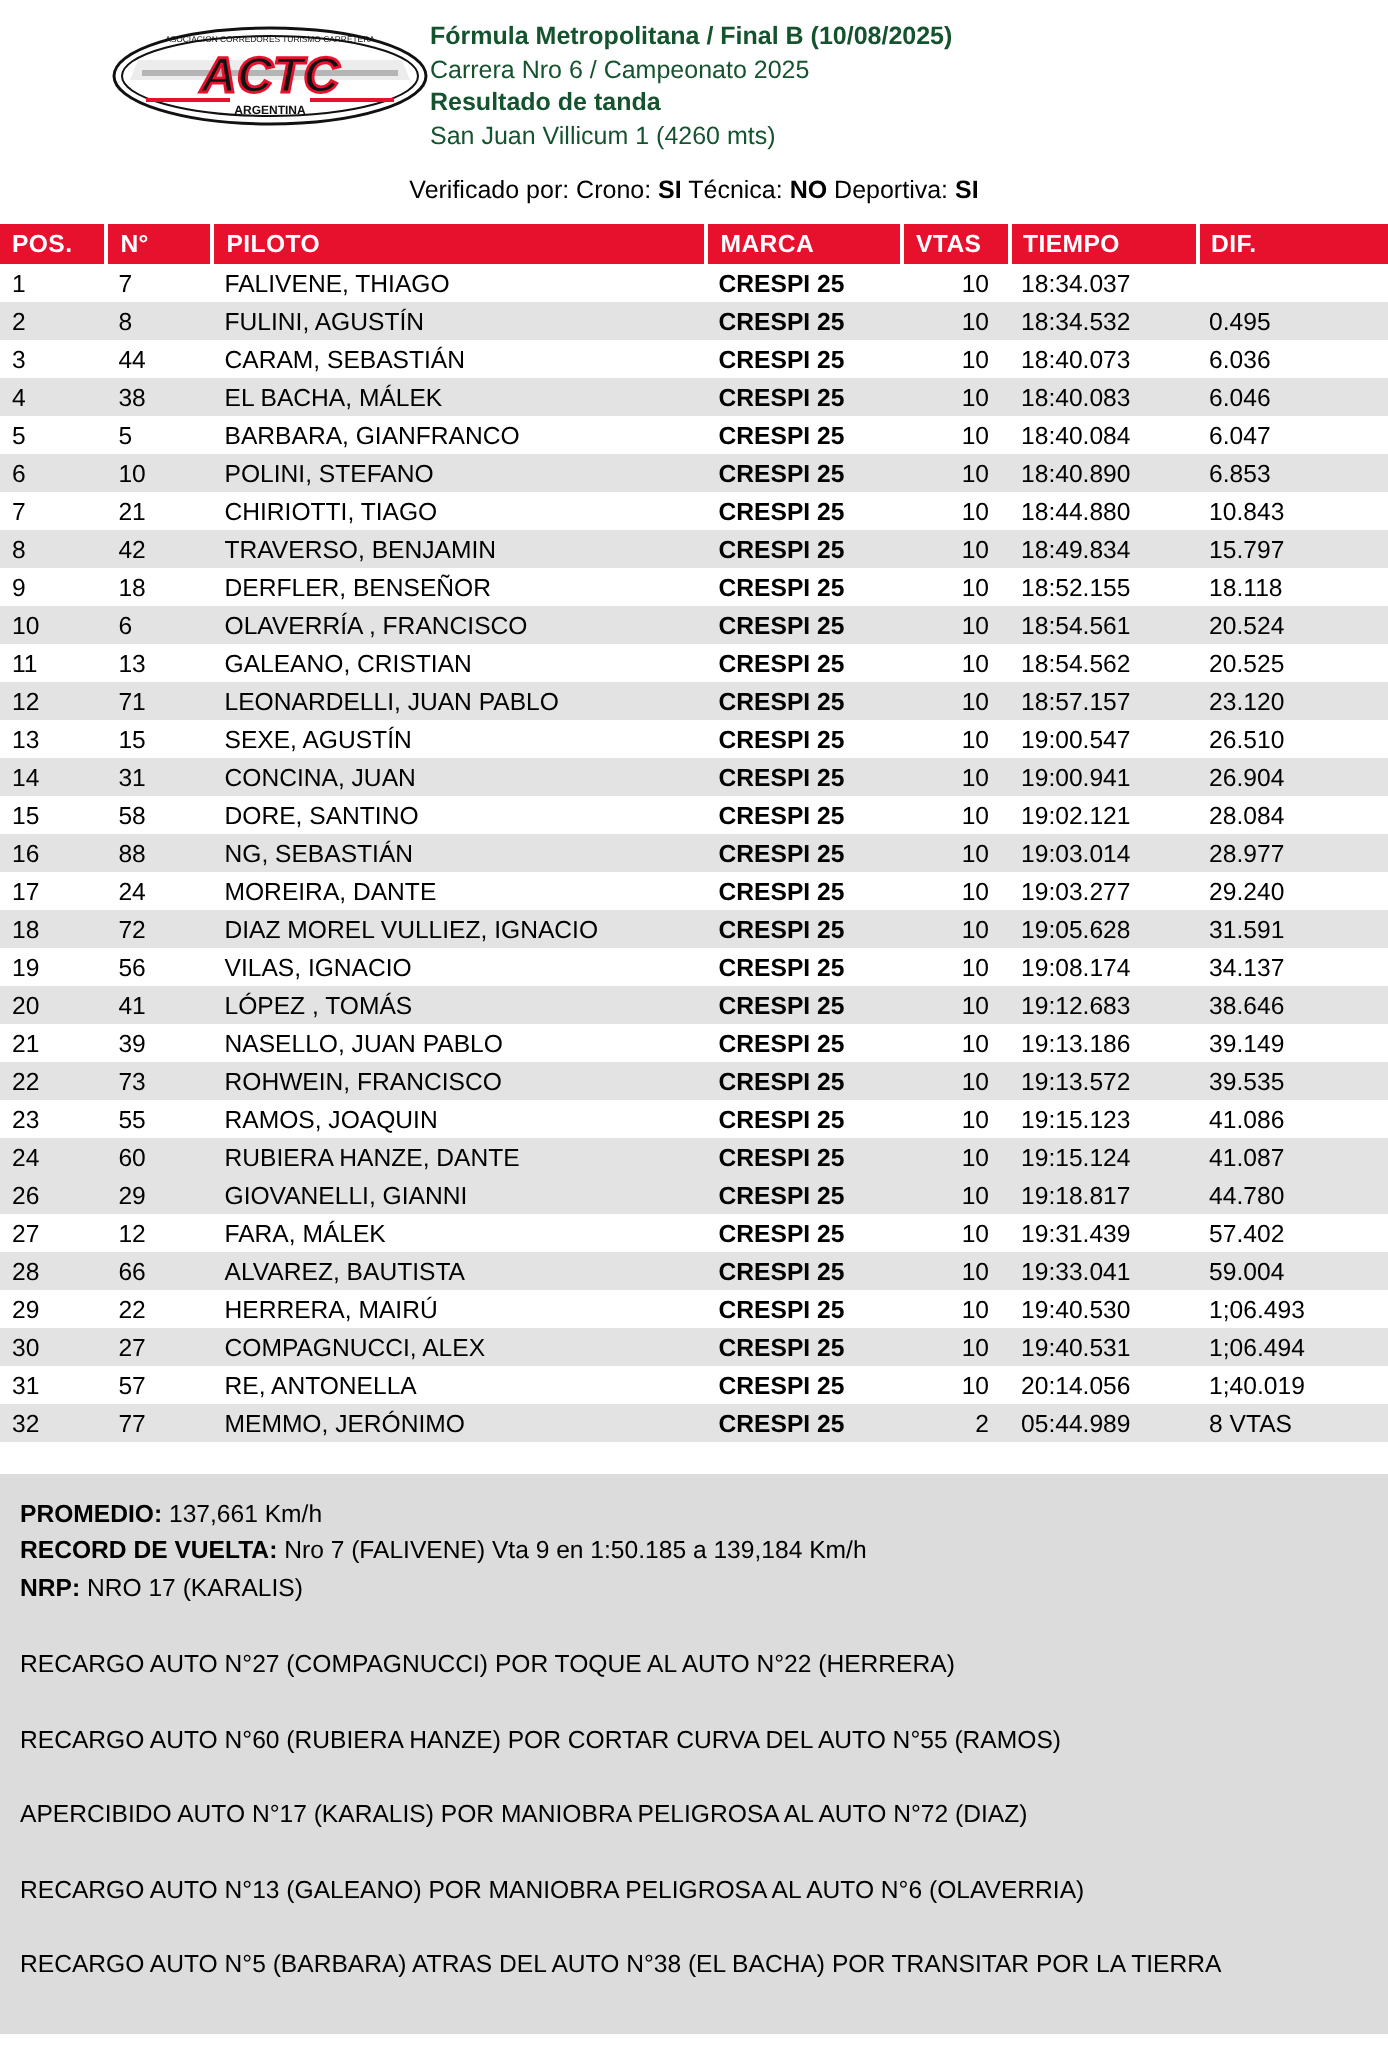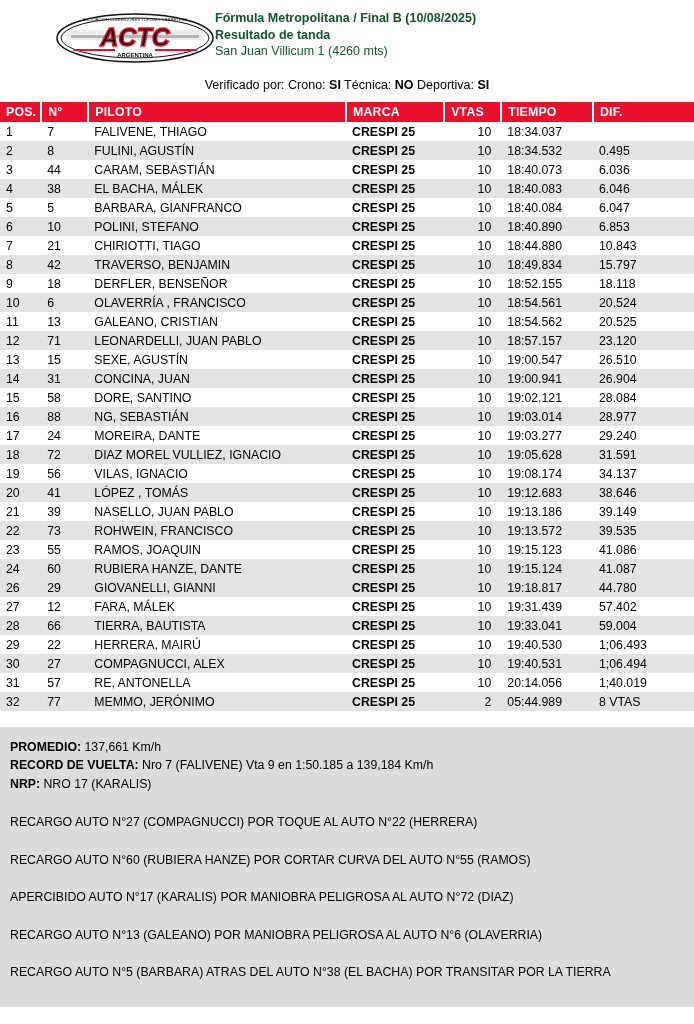--- a/index.html
+++ b/index.html
@@ -65,21 +65,21 @@
   table.results {
     width: 694px;
     border-collapse: collapse;
     font-size: 12.3px;
   }
   table.results thead th {
     background: #e8112d;
     color: #ffffff;
     font-weight: bold;
     text-align: left;
-    padding: 3px 4px 3px 6px;
+    padding: 3px 16px 3px 6px;
     font-size: 12.3px;
     letter-spacing: 0.2px;
     border-right: 2px solid #ffffff;
   }
   table.results thead th:last-child { border-right: none; }
 
   table.results tbody td {
     padding: 1px 4px 1px 6px;
     font-size: 12.3px;
     white-space: nowrap;
@@ -134,20 +134,21 @@
             <text x="80" y="36" font-family="Liberation Sans, sans-serif" font-size="25" font-weight="bold" font-style="italic" text-anchor="middle" fill="#111111" stroke="#e8112d" stroke-width="1.4">ACTC</text>
           </g>
           <text x="80" y="47" font-family="Liberation Sans, sans-serif" font-size="6" font-weight="bold" text-anchor="middle" fill="#111111">ARGENTINA</text>
           <path d="M18 40 L60 40" stroke="#e8112d" stroke-width="2"></path>
           <path d="M100 40 L142 40" stroke="#e8112d" stroke-width="2"></path>
         </svg>
       </div>
     </div>
     <div class="header-text">
       <div class="line">Fórmula Metropolitana / Final B (10/08/2025)</div>
+      <div class="line sub">Carrera Nro 6 / Campeonato 2025</div>
       <div class="line">Resultado de tanda</div>
       <div class="line sub">San Juan Villicum 1 (4260 mts)</div>
     </div>
   </div>
 
   <div class="verified">
     <span>Verificado por: Crono: </span><b>SI</b><span> Técnica: </span><b>NO</b><span> Deportiva: </span><b>SI</b>
   </div>
 
   <table class="results">
@@ -393,21 +394,21 @@
           <td class="col-num">12</td>
           <td class="col-pilot">FARA, MÁLEK</td>
           <td class="col-marca">CRESPI 25</td>
           <td class="col-vtas">10</td>
           <td class="col-tiempo">19:31.439</td>
           <td class="col-dif">57.402</td>
         </tr>
         <tr class="even">
           <td class="col-pos">28</td>
           <td class="col-num">66</td>
-          <td class="col-pilot">TIERRA, BAUTISTA</td>
+          <td class="col-pilot">ALVAREZ, BAUTISTA</td>
           <td class="col-marca">CRESPI 25</td>
           <td class="col-vtas">10</td>
           <td class="col-tiempo">19:33.041</td>
           <td class="col-dif">59.004</td>
         </tr>
         <tr class="odd">
           <td class="col-pos">29</td>
           <td class="col-num">22</td>
           <td class="col-pilot">HERRERA, MAIRÚ</td>
           <td class="col-marca">CRESPI 25</td>

